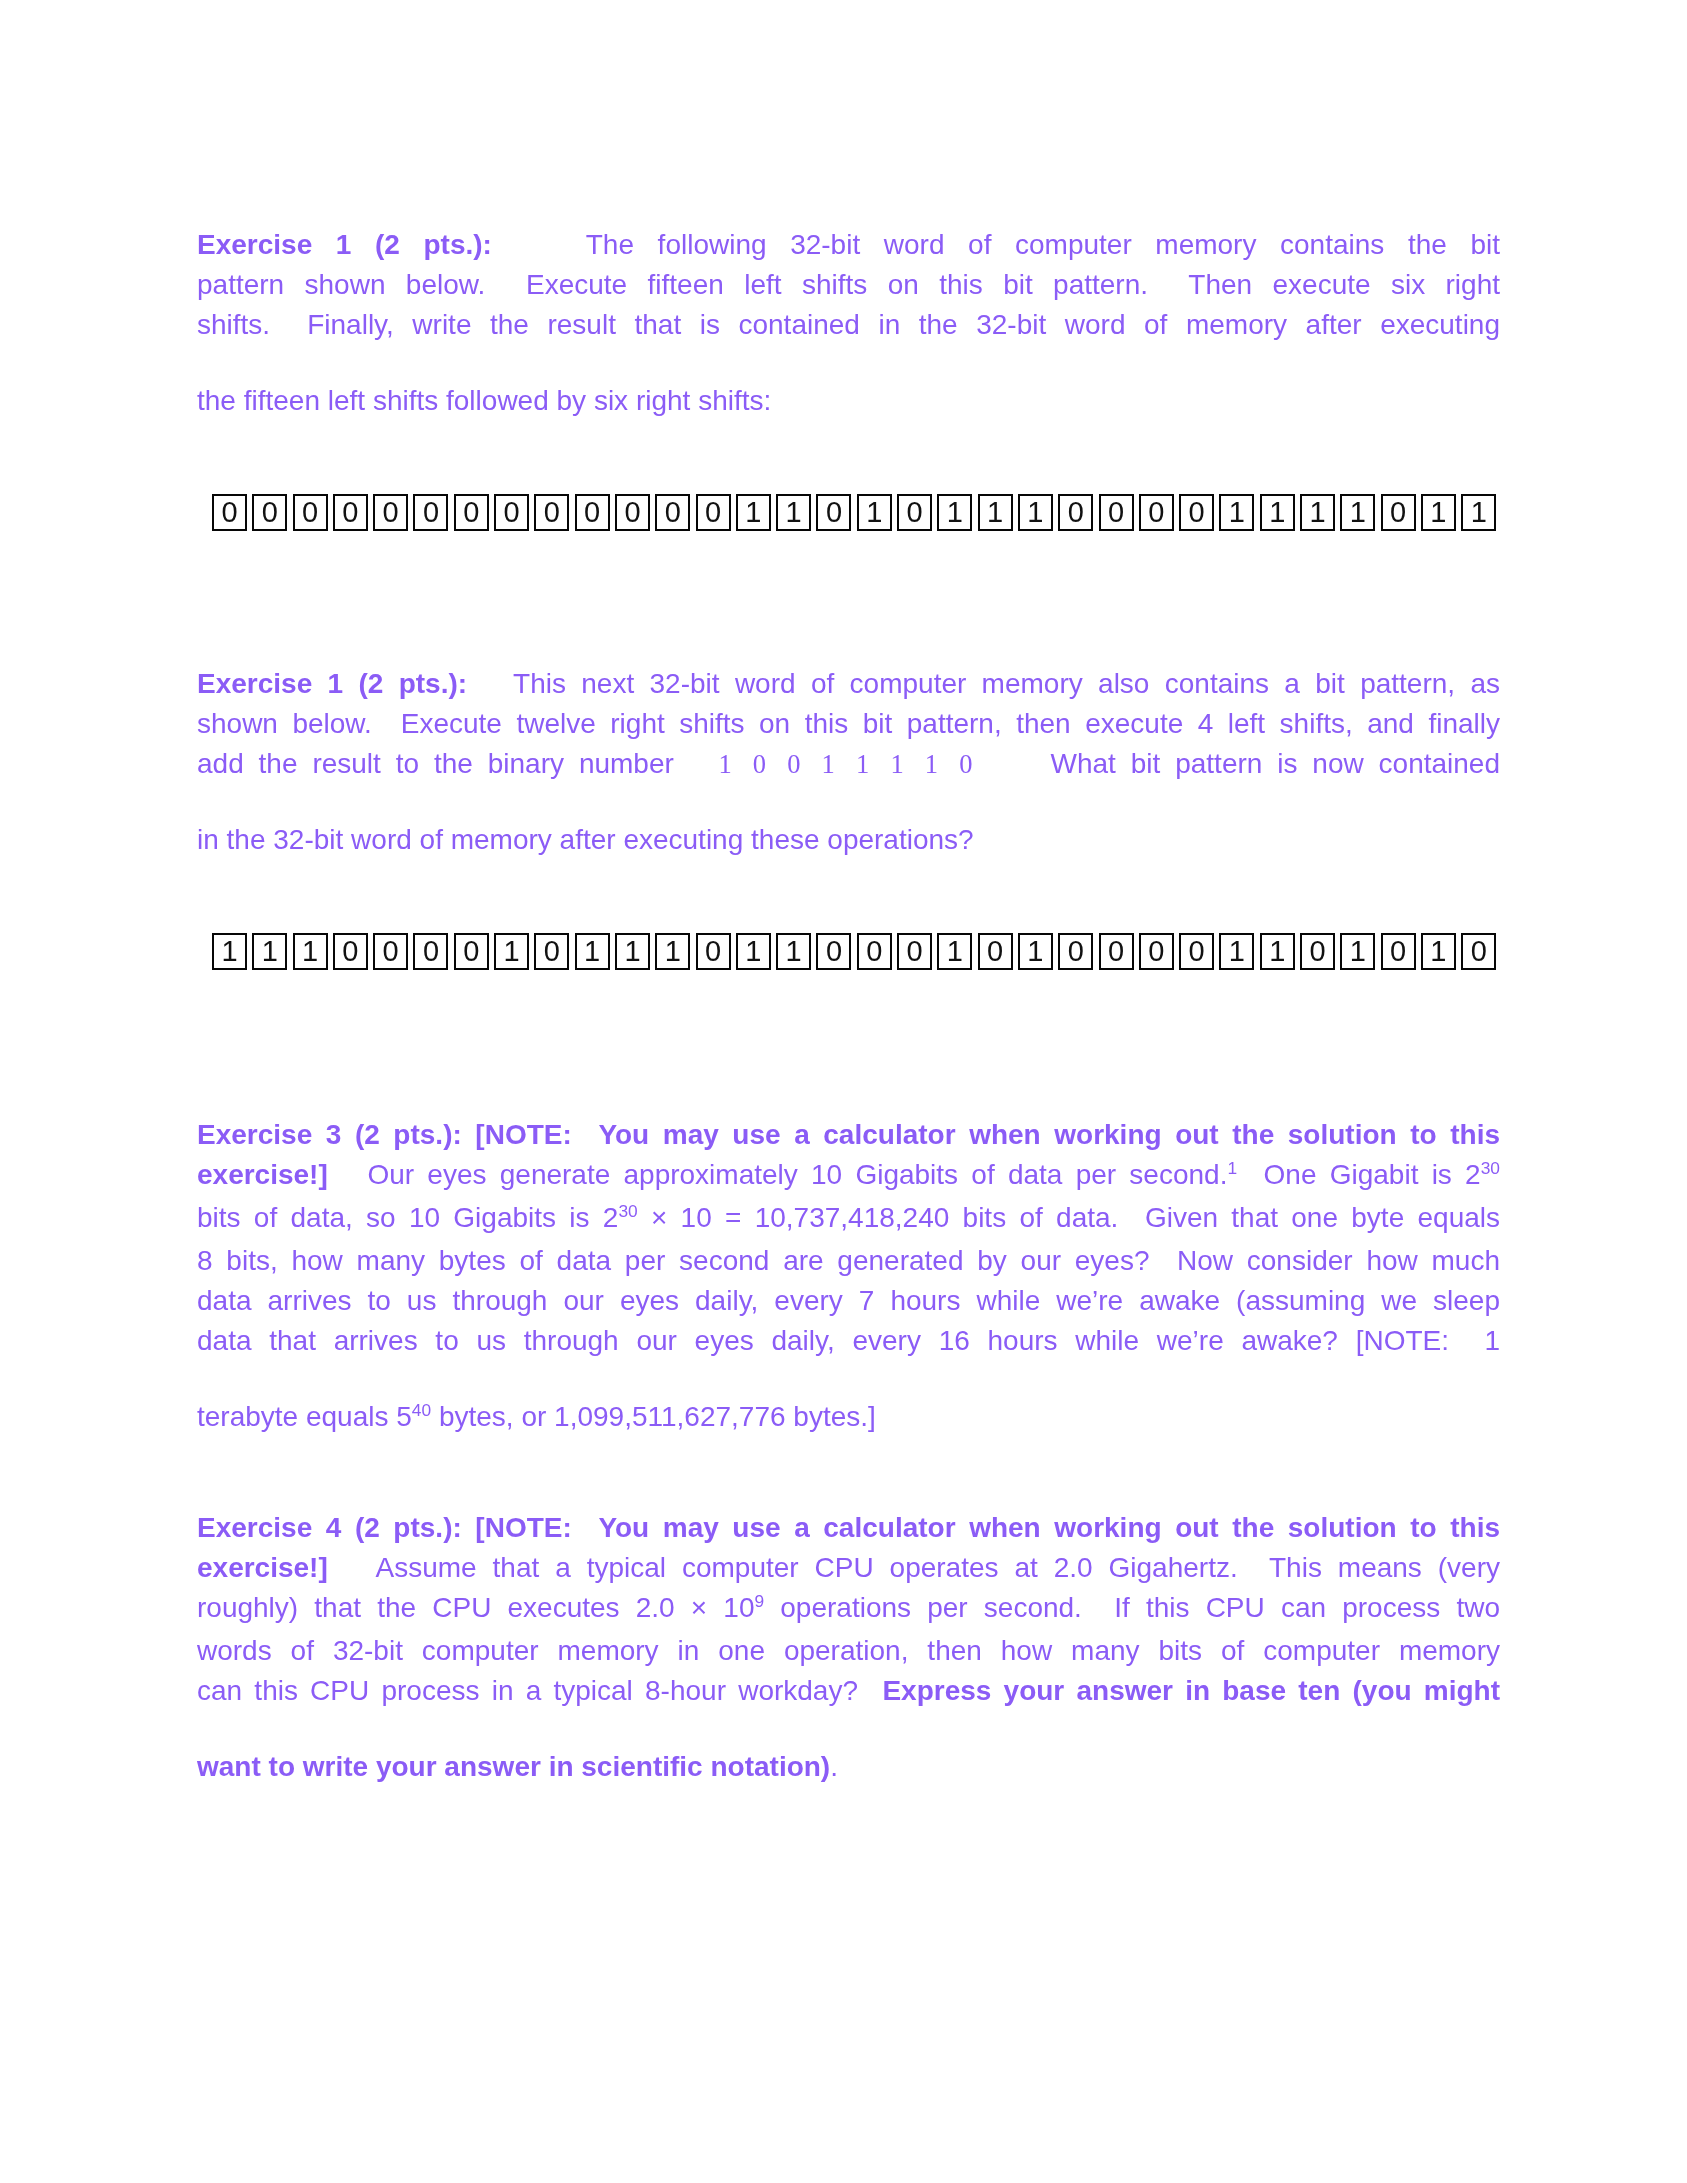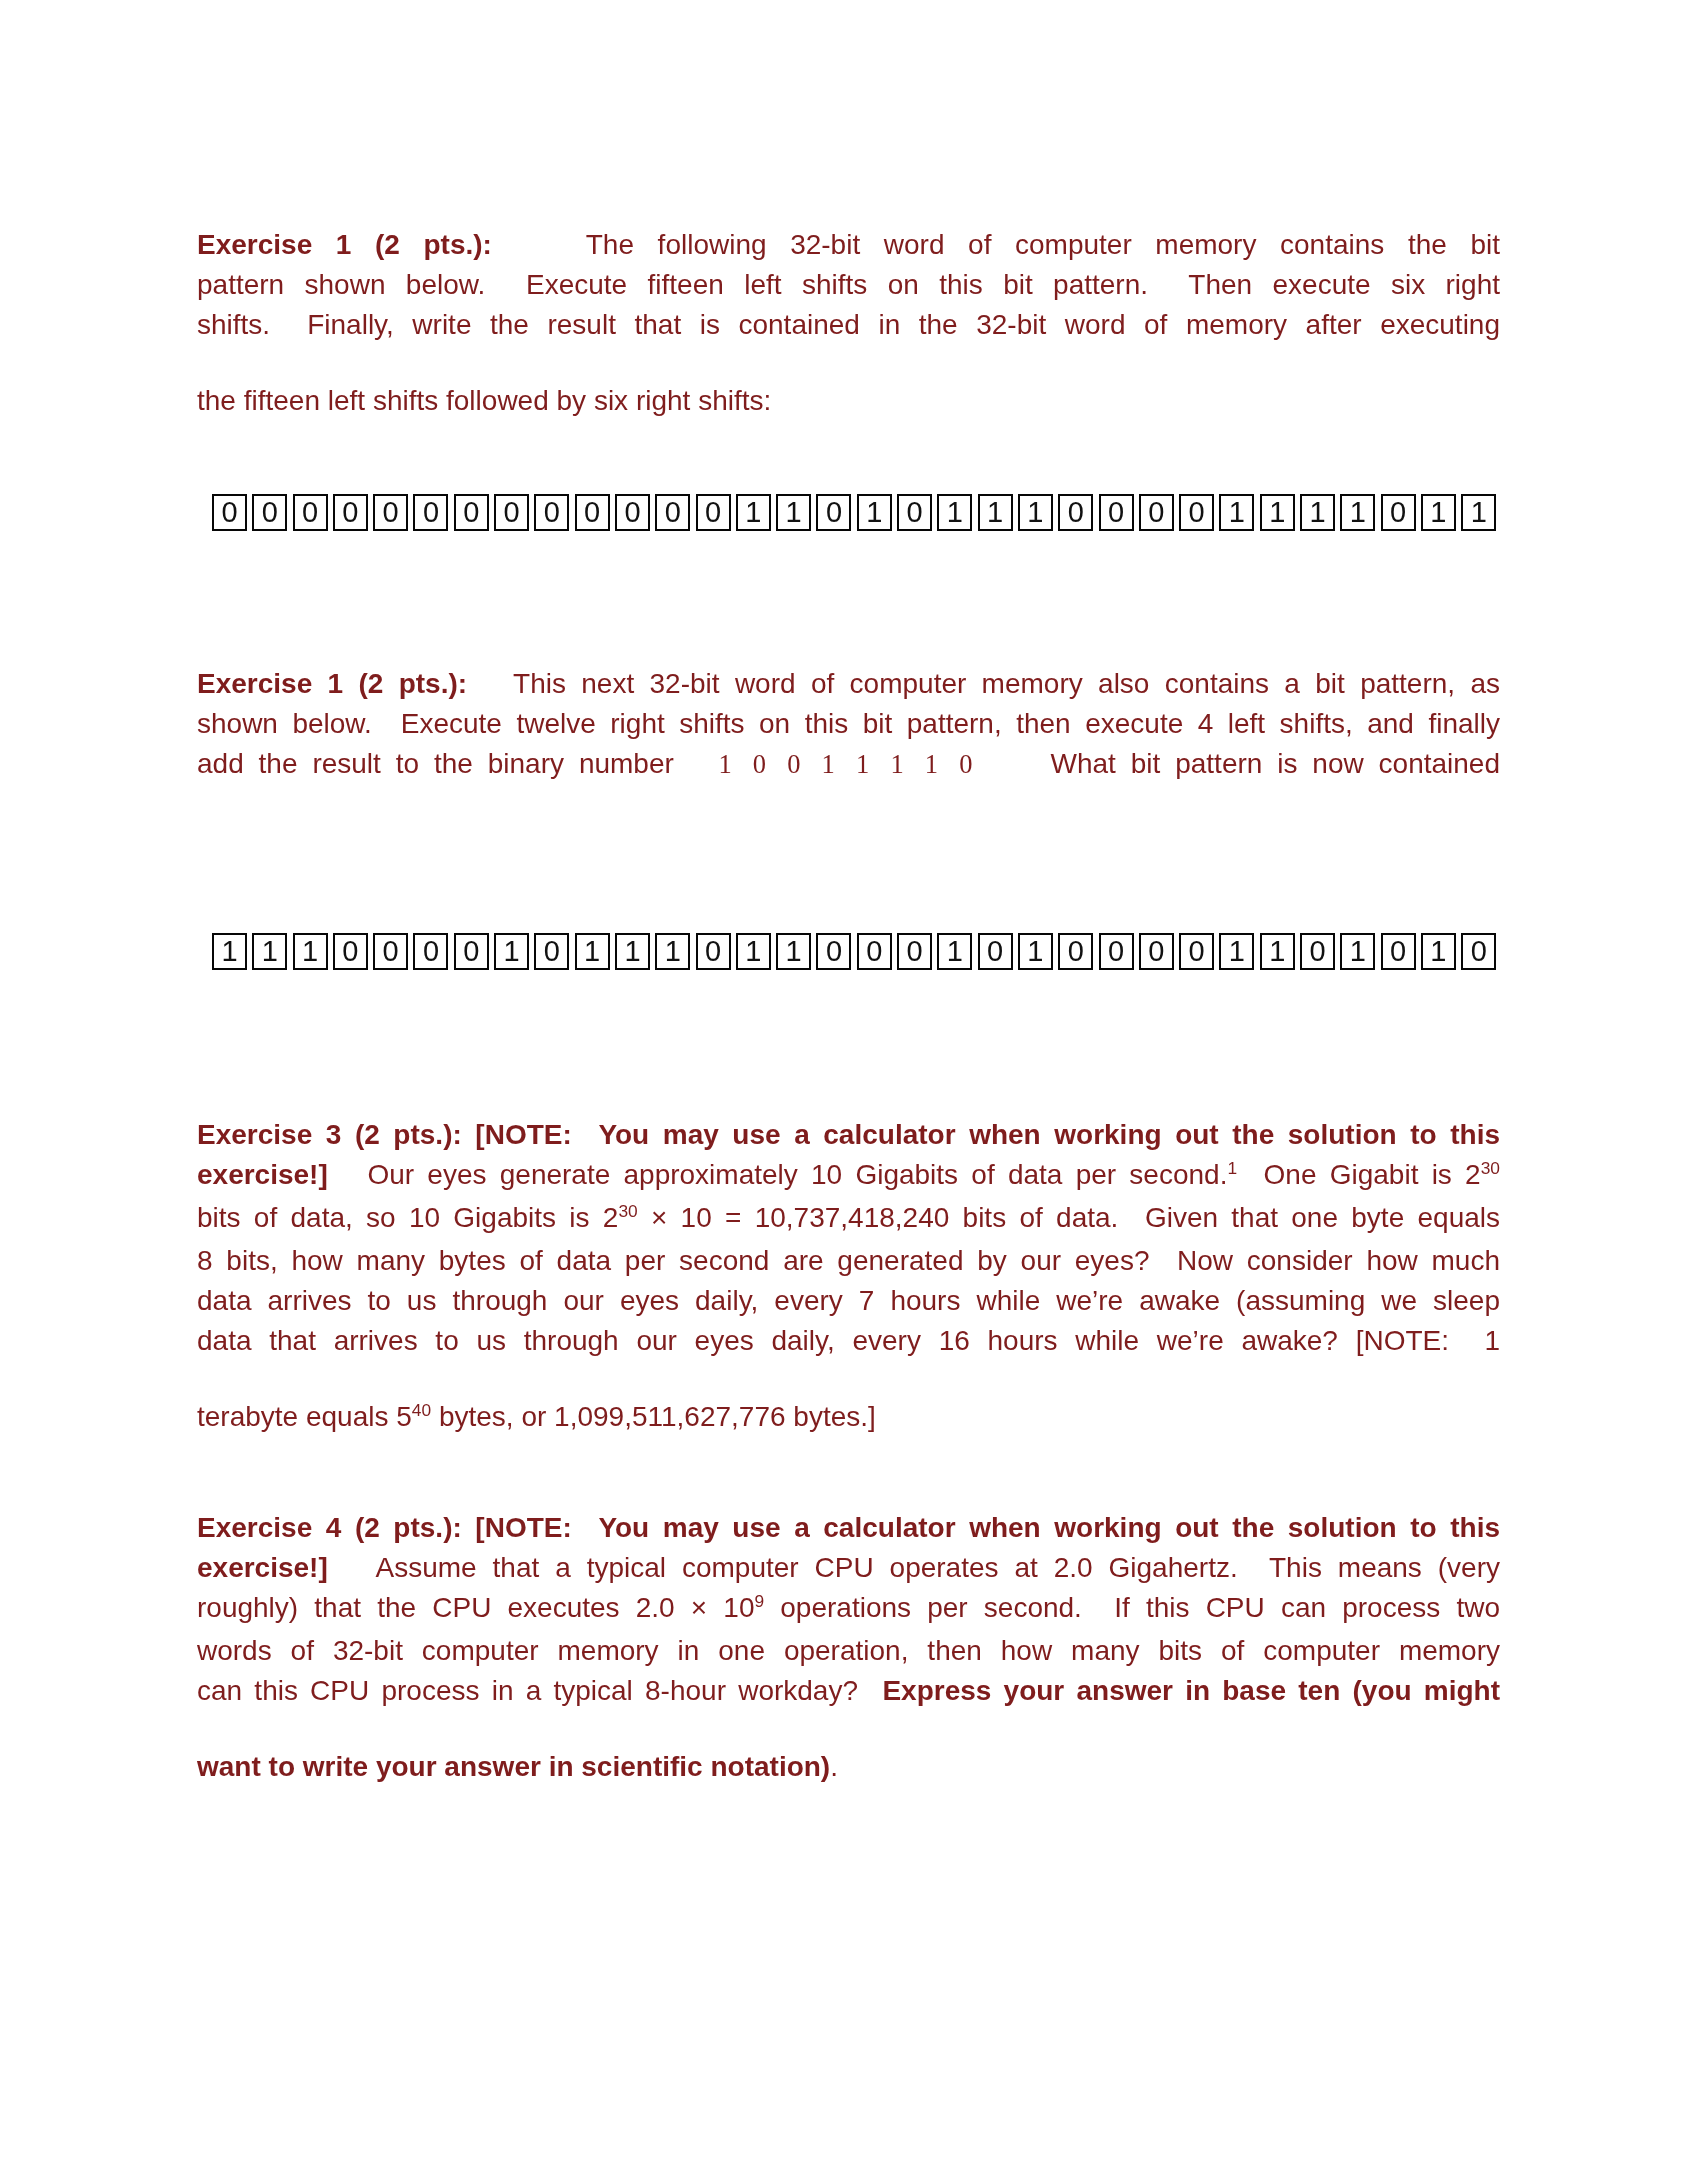--- a/index.html
+++ b/index.html
@@ -15,21 +15,21 @@
     font-family: "Liberation Sans", "DejaVu Sans", sans-serif;
     color: #161616;
     overflow: hidden;
   }
   .para {
     position: absolute;
     left: 197px;
     width: 1303px;
     font-size: 28px;
     line-height: 40px;
-    color: #7f1d1d;
+    color: #8b5cf6;
   }
   .tline {
     text-align: justify;
     text-align-last: justify;
     white-space: normal;
   }
   .tline.last {
     text-align-last: left;
     margin-top: 36px;
   }
@@ -107,20 +107,21 @@
       <div class="bit">1</div>
       <div class="bit">0</div>
       <div class="bit">1</div>
       <div class="bit">1</div>
     </div>
 
   <div class="para" style="top: 664px;">
       <div class="tline"><span class="b">Exercise 1 (2 pts.):</span><span>&nbsp; &nbsp;This next 32-bit word of computer memory also contains a bit pattern, as</span></div>
       <div class="tline"><span>shown below.&nbsp; Execute twelve right shifts on this bit pattern, then execute 4 left shifts, and finally</span></div>
       <div class="tline"><span>add the result to the binary number&nbsp; &nbsp;</span><span class="mono">1 0 0 1 1 1 1 0</span><span>&nbsp; &nbsp; &nbsp;What bit pattern is now contained</span></div>
+      <div class="tline last"><span>in the 32-bit word of memory after executing these operations?</span></div>
     </div>
 
   <div class="bitrow" style="top: 933px;">
       <div class="bit">1</div>
       <div class="bit">1</div>
       <div class="bit">1</div>
       <div class="bit">0</div>
       <div class="bit">0</div>
       <div class="bit">0</div>
       <div class="bit">0</div>

